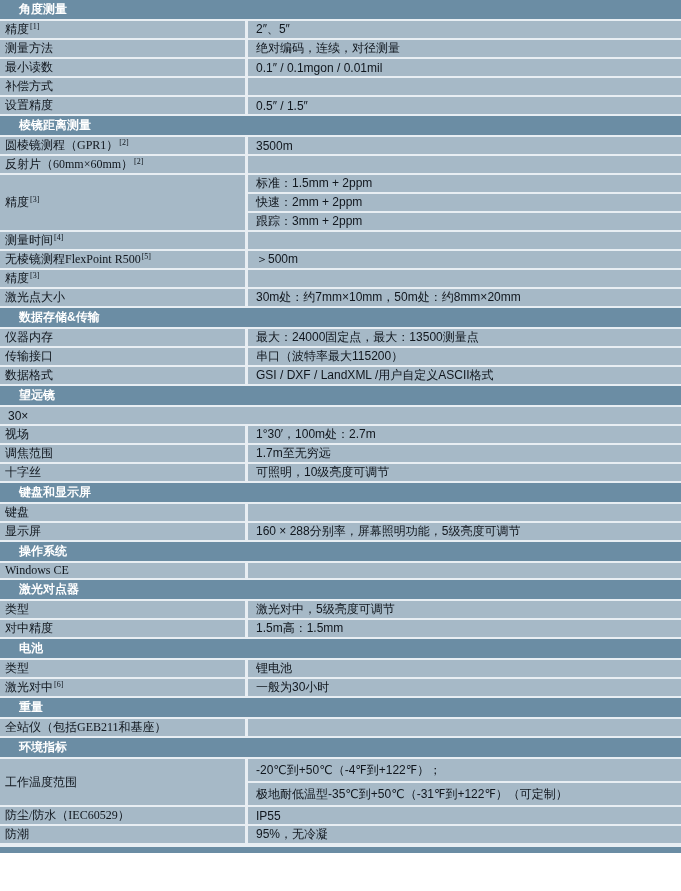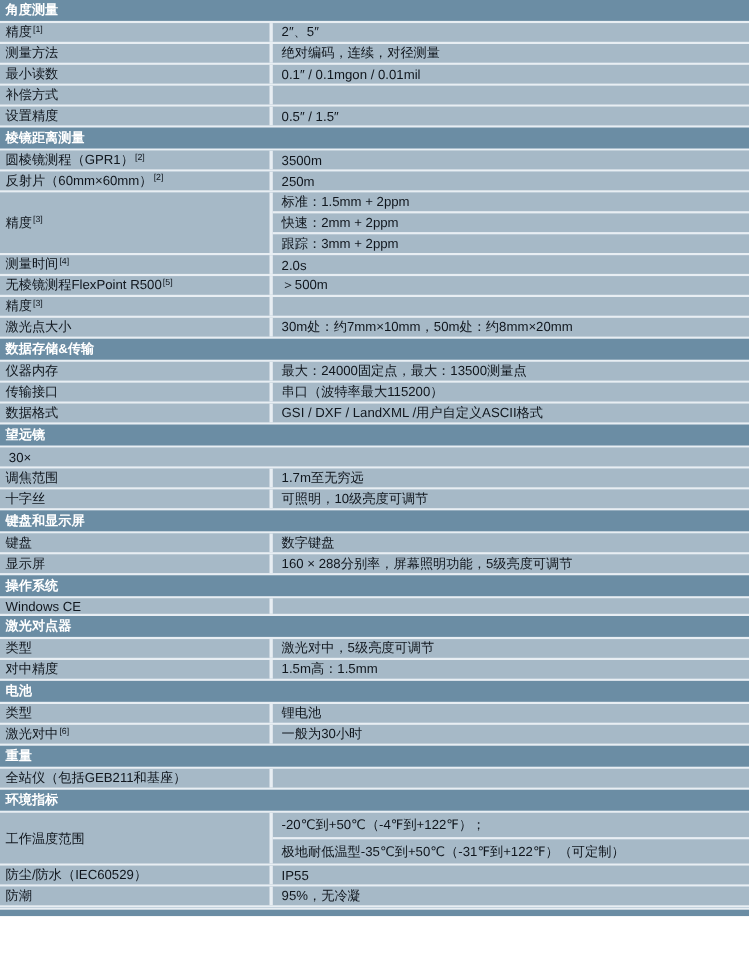--- a/index.html
+++ b/index.html
@@ -17,40 +17,41 @@
     background:var(--sep);
   }
   .section-title {
     background:var(--header-bg);
     color:#ffffff;
     font-weight:bold;
     font-size:12px;
     height:19px;
     display:flex;
     align-items:center;
-    padding-left:5px;
+    padding-left:19px;
     border-bottom:2px solid var(--sep);
     overflow:hidden;
   }
   .row {
     display:flex;
     background:var(--row-bg);
     border-bottom:2px solid var(--sep);
   }
   .label-cell {
     flex:0 0 248px;
     width:248px;
     box-sizing:border-box;
     padding-left:5px;
     border-right:3px solid var(--sep);
     display:flex;
     align-items:center;
     font-size:12px;
     color:var(--text);
     overflow:hidden;
+    font-family:Liberation Serif, serif;
   }
   .label-cell sup {
     font-size:8px;
     line-height:1;
     position:relative;
     top:-3px;
     margin-left:1px;
   }
   .value-col { flex:1; display:flex; flex-direction:column; min-width:0; }
   .vline {
@@ -123,43 +124,37 @@
       </div>
       <div class="value-col">
         <div class="vline">3500m</div>
       </div>
     </div>
     <div class="row">
       <div class="label-cell">
         <span class="label-text">反射片（60mm×60mm）</span>
         <sup class="sup">[2]</sup>
       </div>
-      <div class="value-col">
-        <div class="vline">250m</div>
-      </div>
     </div>
     <div class="row">
       <div class="label-cell">
         <span class="label-text">精度</span>
         <sup class="sup">[3]</sup>
       </div>
       <div class="value-col">
         <div class="vline">标准：1.5mm + 2ppm</div>
         <div class="vline">快速：2mm + 2ppm</div>
         <div class="vline">跟踪：3mm + 2ppm</div>
       </div>
     </div>
     <div class="row">
       <div class="label-cell">
         <span class="label-text">测量时间</span>
         <sup class="sup">[4]</sup>
       </div>
-      <div class="value-col">
-        <div class="vline">2.0s</div>
-      </div>
     </div>
     <div class="row">
       <div class="label-cell">
         <span class="label-text">无棱镜测程FlexPoint R500</span>
         <sup class="sup">[5]</sup>
       </div>
       <div class="value-col">
         <div class="vline">＞500m</div>
       </div>
     </div>
@@ -203,41 +198,46 @@
       </div>
     </div>
     <div class="section-title">望远镜</div>
     <div class="row">
       <div class="value-col">
         <div class="vline">30×</div>
       </div>
     </div>
     <div class="row">
       <div class="label-cell">
+        <span class="label-text">视场</span>
+      </div>
+      <div class="value-col">
+        <div class="vline">1°30′，100m处：2.7m</div>
+      </div>
+    </div>
+    <div class="row">
+      <div class="label-cell">
         <span class="label-text">调焦范围</span>
       </div>
       <div class="value-col">
         <div class="vline">1.7m至无穷远</div>
       </div>
     </div>
     <div class="row">
       <div class="label-cell">
         <span class="label-text">十字丝</span>
       </div>
       <div class="value-col">
         <div class="vline">可照明，10级亮度可调节</div>
       </div>
     </div>
     <div class="section-title">键盘和显示屏</div>
     <div class="row">
       <div class="label-cell">
         <span class="label-text">键盘</span>
-      </div>
-      <div class="value-col">
-        <div class="vline">数字键盘</div>
       </div>
     </div>
     <div class="row">
       <div class="label-cell">
         <span class="label-text">显示屏</span>
       </div>
       <div class="value-col">
         <div class="vline">160 × 288分别率，屏幕照明功能，5级亮度可调节</div>
       </div>
     </div>

